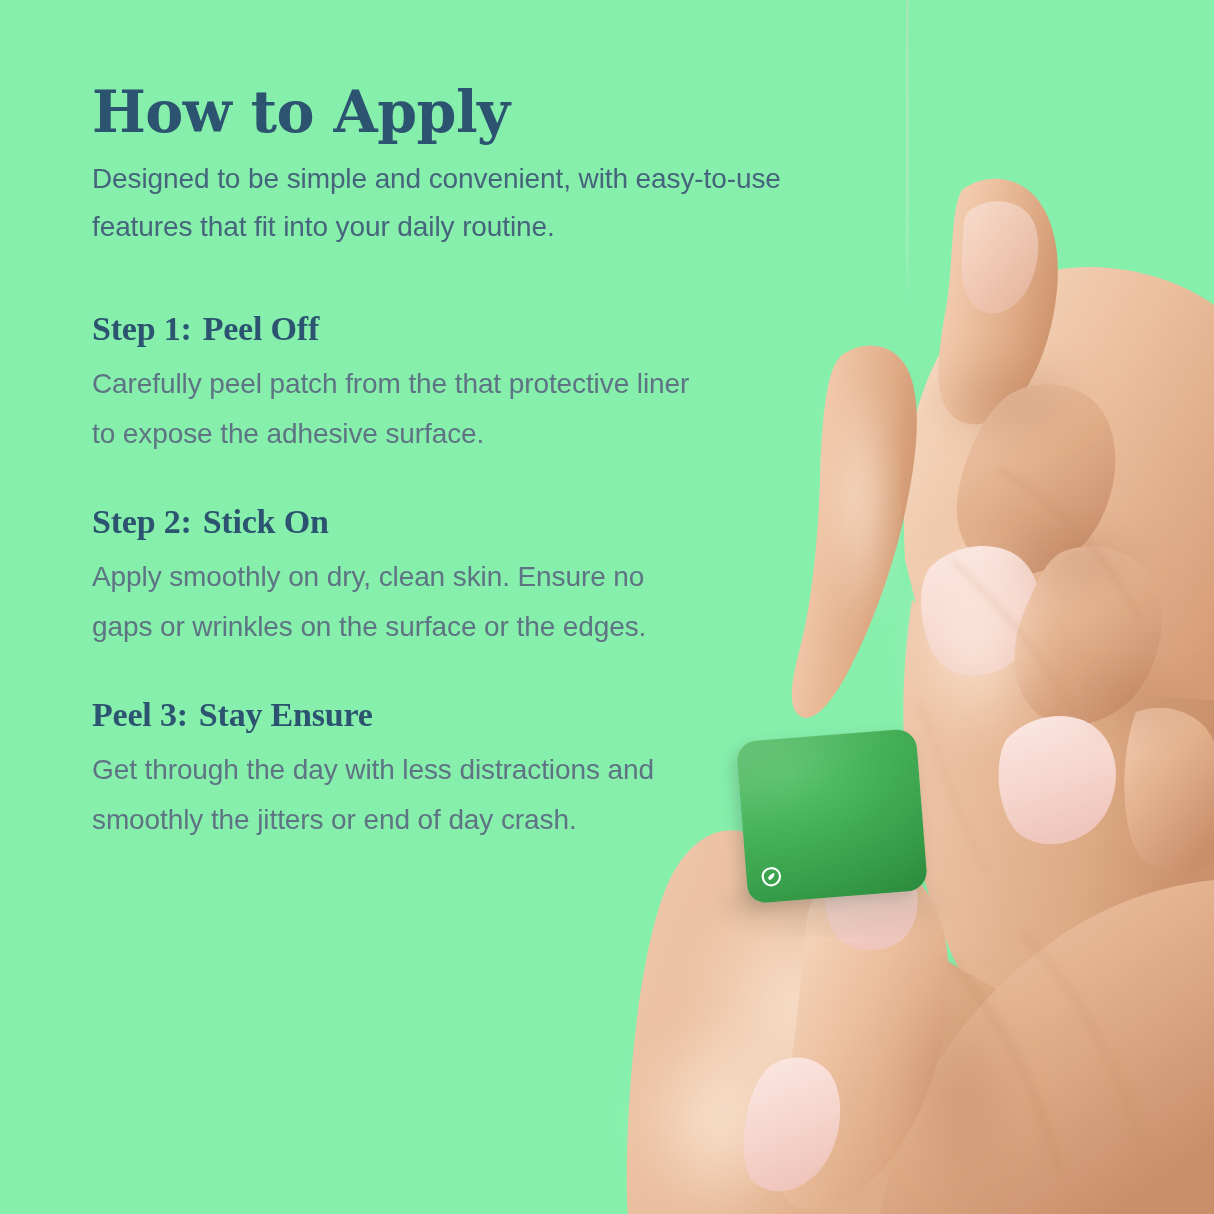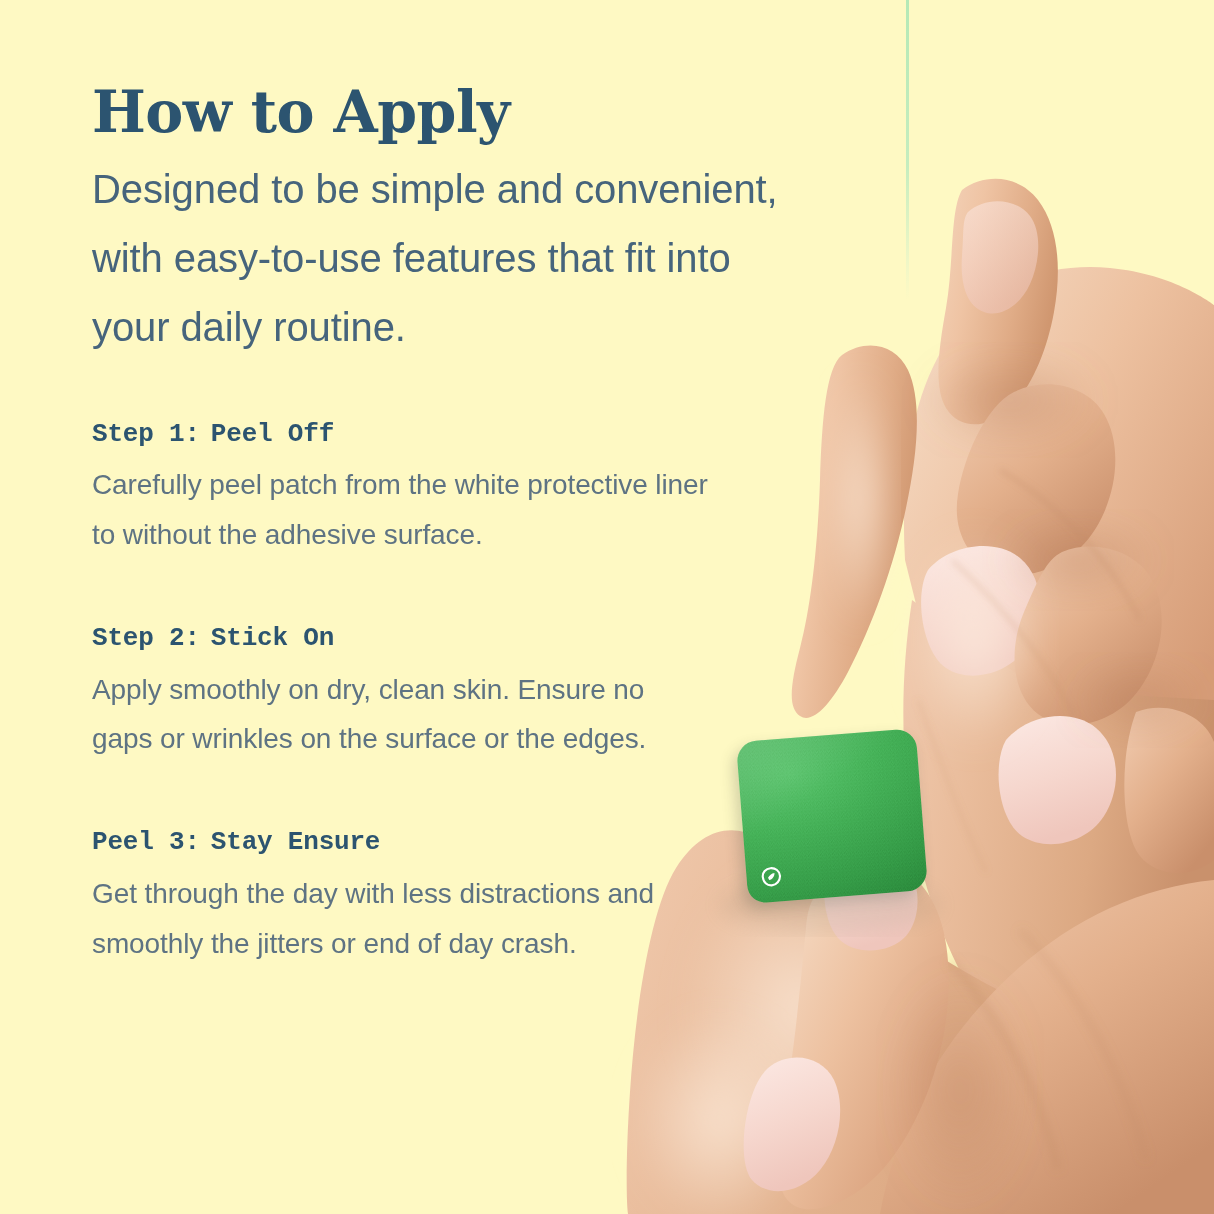--- a/index.html
+++ b/index.html
@@ -4,21 +4,21 @@
 <style>
   html, body {
     margin: 0;
     padding: 0;
     background: #ffffff;
   }
   #page {
     position: relative;
     width: 1214px;
     height: 1214px;
-    background: #fef9c3;
+    background: #86efac;
     overflow: hidden;
     font-family: "Liberation Sans", sans-serif;
   }
 
   
   .accent-line {
     position: absolute;
     left: 906px;
     top: 0;
     width: 3px;
@@ -45,35 +45,35 @@
     line-height: 1.04;
     letter-spacing: -0.5px;
     color: #2C5470;
     margin: 0 0 14px 0;
     white-space: nowrap;
   }
 
   .intro {
     font-family: "Liberation Sans", sans-serif;
     font-weight: 400;
-    font-size: 40px;
+    font-size: 28px;
     line-height: 1.72;
     color: #46647C;
     margin: 0;
     letter-spacing: -0.1px;
     max-width: 720px;
   }
 
-  .step-block { margin-top: 64px; }
+  .step-block { margin-top: 44px; }
   .step-block.first { margin-top: 58px; }
 
   .step-head {
-    font-family: Liberation Mono, monospace;
+    font-family: Liberation Serif, serif;
     font-weight: 700;
-    font-size: 26px;
+    font-size: 34px;
     line-height: 1.1;
     color: #2C5470;
     margin: 0 0 12px 0;
     letter-spacing: -0.2px;
     white-space: nowrap;
   }
   .step-head .sp { display: inline-block; width: 11px; }
 
   .step-body {
     font-family: "Liberation Sans", sans-serif;
@@ -343,21 +343,21 @@
   </div>
 
   <div class="text-col">
 
     <h1 class="page-title">How to Apply</h1>
 
     <p class="intro">Designed to be simple and convenient, with easy-to-use features that fit into your daily routine.</p>
 
     <div class="step-block first">
       <h2 class="step-head"><span>Step 1:</span><span class="sp"></span><span>Peel Off</span></h2>
-      <p class="step-body">Carefully peel patch from the white protective liner to without the adhesive surface.</p>
+      <p class="step-body">Carefully peel patch from the that protective liner to expose the adhesive surface.</p>
     </div>
 
     <div class="step-block">
       <h2 class="step-head"><span>Step 2:</span><span class="sp"></span><span>Stick On</span></h2>
       <p class="step-body">Apply smoothly on dry, clean skin. Ensure no gaps or wrinkles on the surface or the edges.</p>
     </div>
 
     <div class="step-block">
       <h2 class="step-head"><span>Peel 3:</span><span class="sp"></span><span>Stay Ensure</span></h2>
       <p class="step-body">Get through the day with less distractions and smoothly the jitters or end of day crash.</p>

